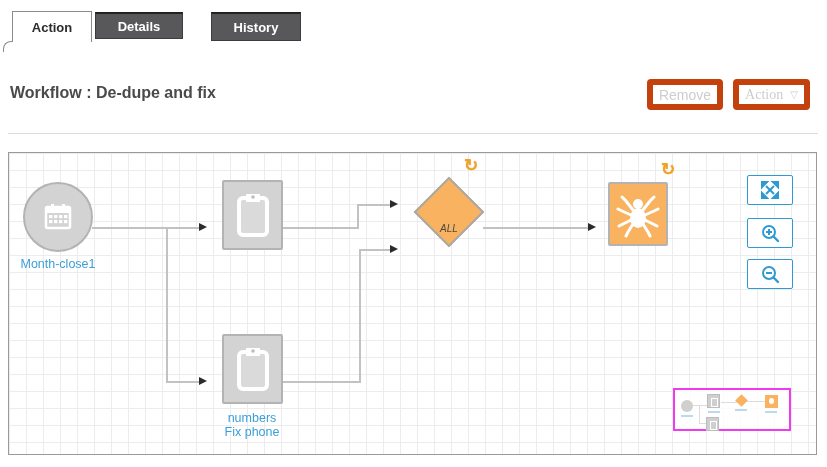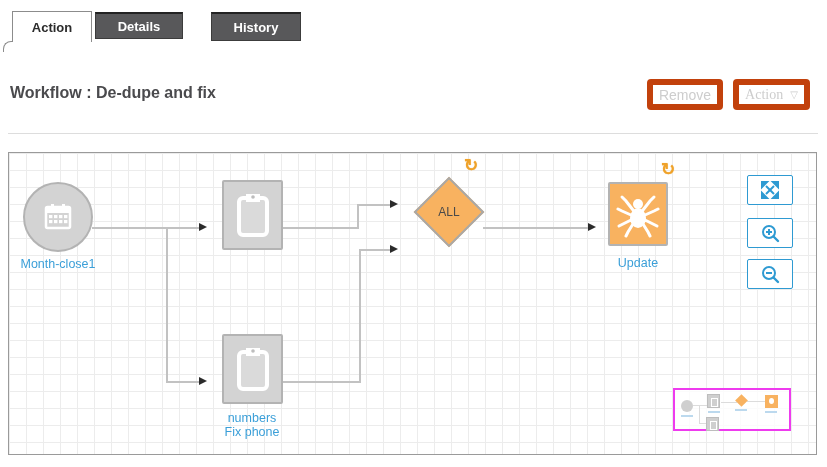--- a/index.html
+++ b/index.html
@@ -31,22 +31,22 @@
   .node-circle{position:absolute;left:14px;top:29px;width:70px;height:70px;border-radius:50%;
                background:var(--nodegray);border:2px solid var(--nodeborder);box-sizing:border-box;
                display:flex;align-items:center;justify-content:center;cursor:pointer;}
   .node-square{position:absolute;width:61px;height:70px;background:var(--nodegray);
                border:2px solid var(--nodeborder);box-sizing:border-box;border-radius:2px;
                display:flex;align-items:center;justify-content:center;cursor:pointer;}
   .node-square.orange{background:var(--orange);}
   .diamond-wrap{position:absolute;left:405px;top:24px;width:70px;height:70px;cursor:pointer;}
   .diamond{position:absolute;left:10px;top:10px;width:50px;height:50px;background:var(--orange);
            border:2px solid #a8a8a8;box-sizing:border-box;transform:rotate(45deg);}
-  .diamond-text{position:absolute;left:0;top:0;width:70px;height:70px;display:flex;
-                align-items:center;justify-content:center;font-size:12px;color:#4a4a4a;}
+  .diamond-text{position:absolute;left:0;top:16px;width:70px;height:70px;display:flex;
+                align-items:center;justify-content:center;font-size:10px;color:#4a4a4a;font-style:italic;}
 
   .lbl{position:absolute;width:120px;text-align:center;color:var(--labelblue);
        font-size:12.5px;line-height:14px;}
 
   .badge{position:absolute;color:var(--badge);font-size:17px;font-weight:bold;line-height:18px;
          text-shadow:0 0 1px rgba(239,162,42,.6);}
 
   .wire{position:absolute;background:var(--connector);}
   .wire.h{height:2px;} .wire.v{width:2px;}
   .arrow-r{position:absolute;width:0;height:0;border-left:8px solid var(--arrow);
@@ -176,21 +176,20 @@
           <path d="M29 30 L37 34 L41 36"></path>
         <path d="M17 34 L12 42 L10 46"></path>
           <path d="M27 34 L32 42 L34 46"></path>
       </g>
       <circle cx="22" cy="14" r="5" fill="#fff"></circle>
       <ellipse cx="22" cy="28" rx="8" ry="10" fill="#fff"></ellipse>
     </svg>
   </div>
   <div class="badge" style="left:652px;top:8px;">↻</div>
   <div class="lbl" style="left:569px;top:103px;">
-    <div>Update</div>
   </div>
 
   <div class="zbtn" style="top:22px;">
     <svg width="18" height="18" viewBox="0 0 18 18">
       <g stroke="#2e9ad2" stroke-width="2" fill="#2e9ad2">
         <line x1="5" y1="5" x2="13" y2="13"></line>
           <line x1="13" y1="5" x2="5" y2="13"></line>
         <path d="M1 1 h5 l-5 5 z"></path>
           <path d="M17 1 v5 l-5 -5 z"></path>
         <path d="M1 17 v-5 l5 5 z"></path>

